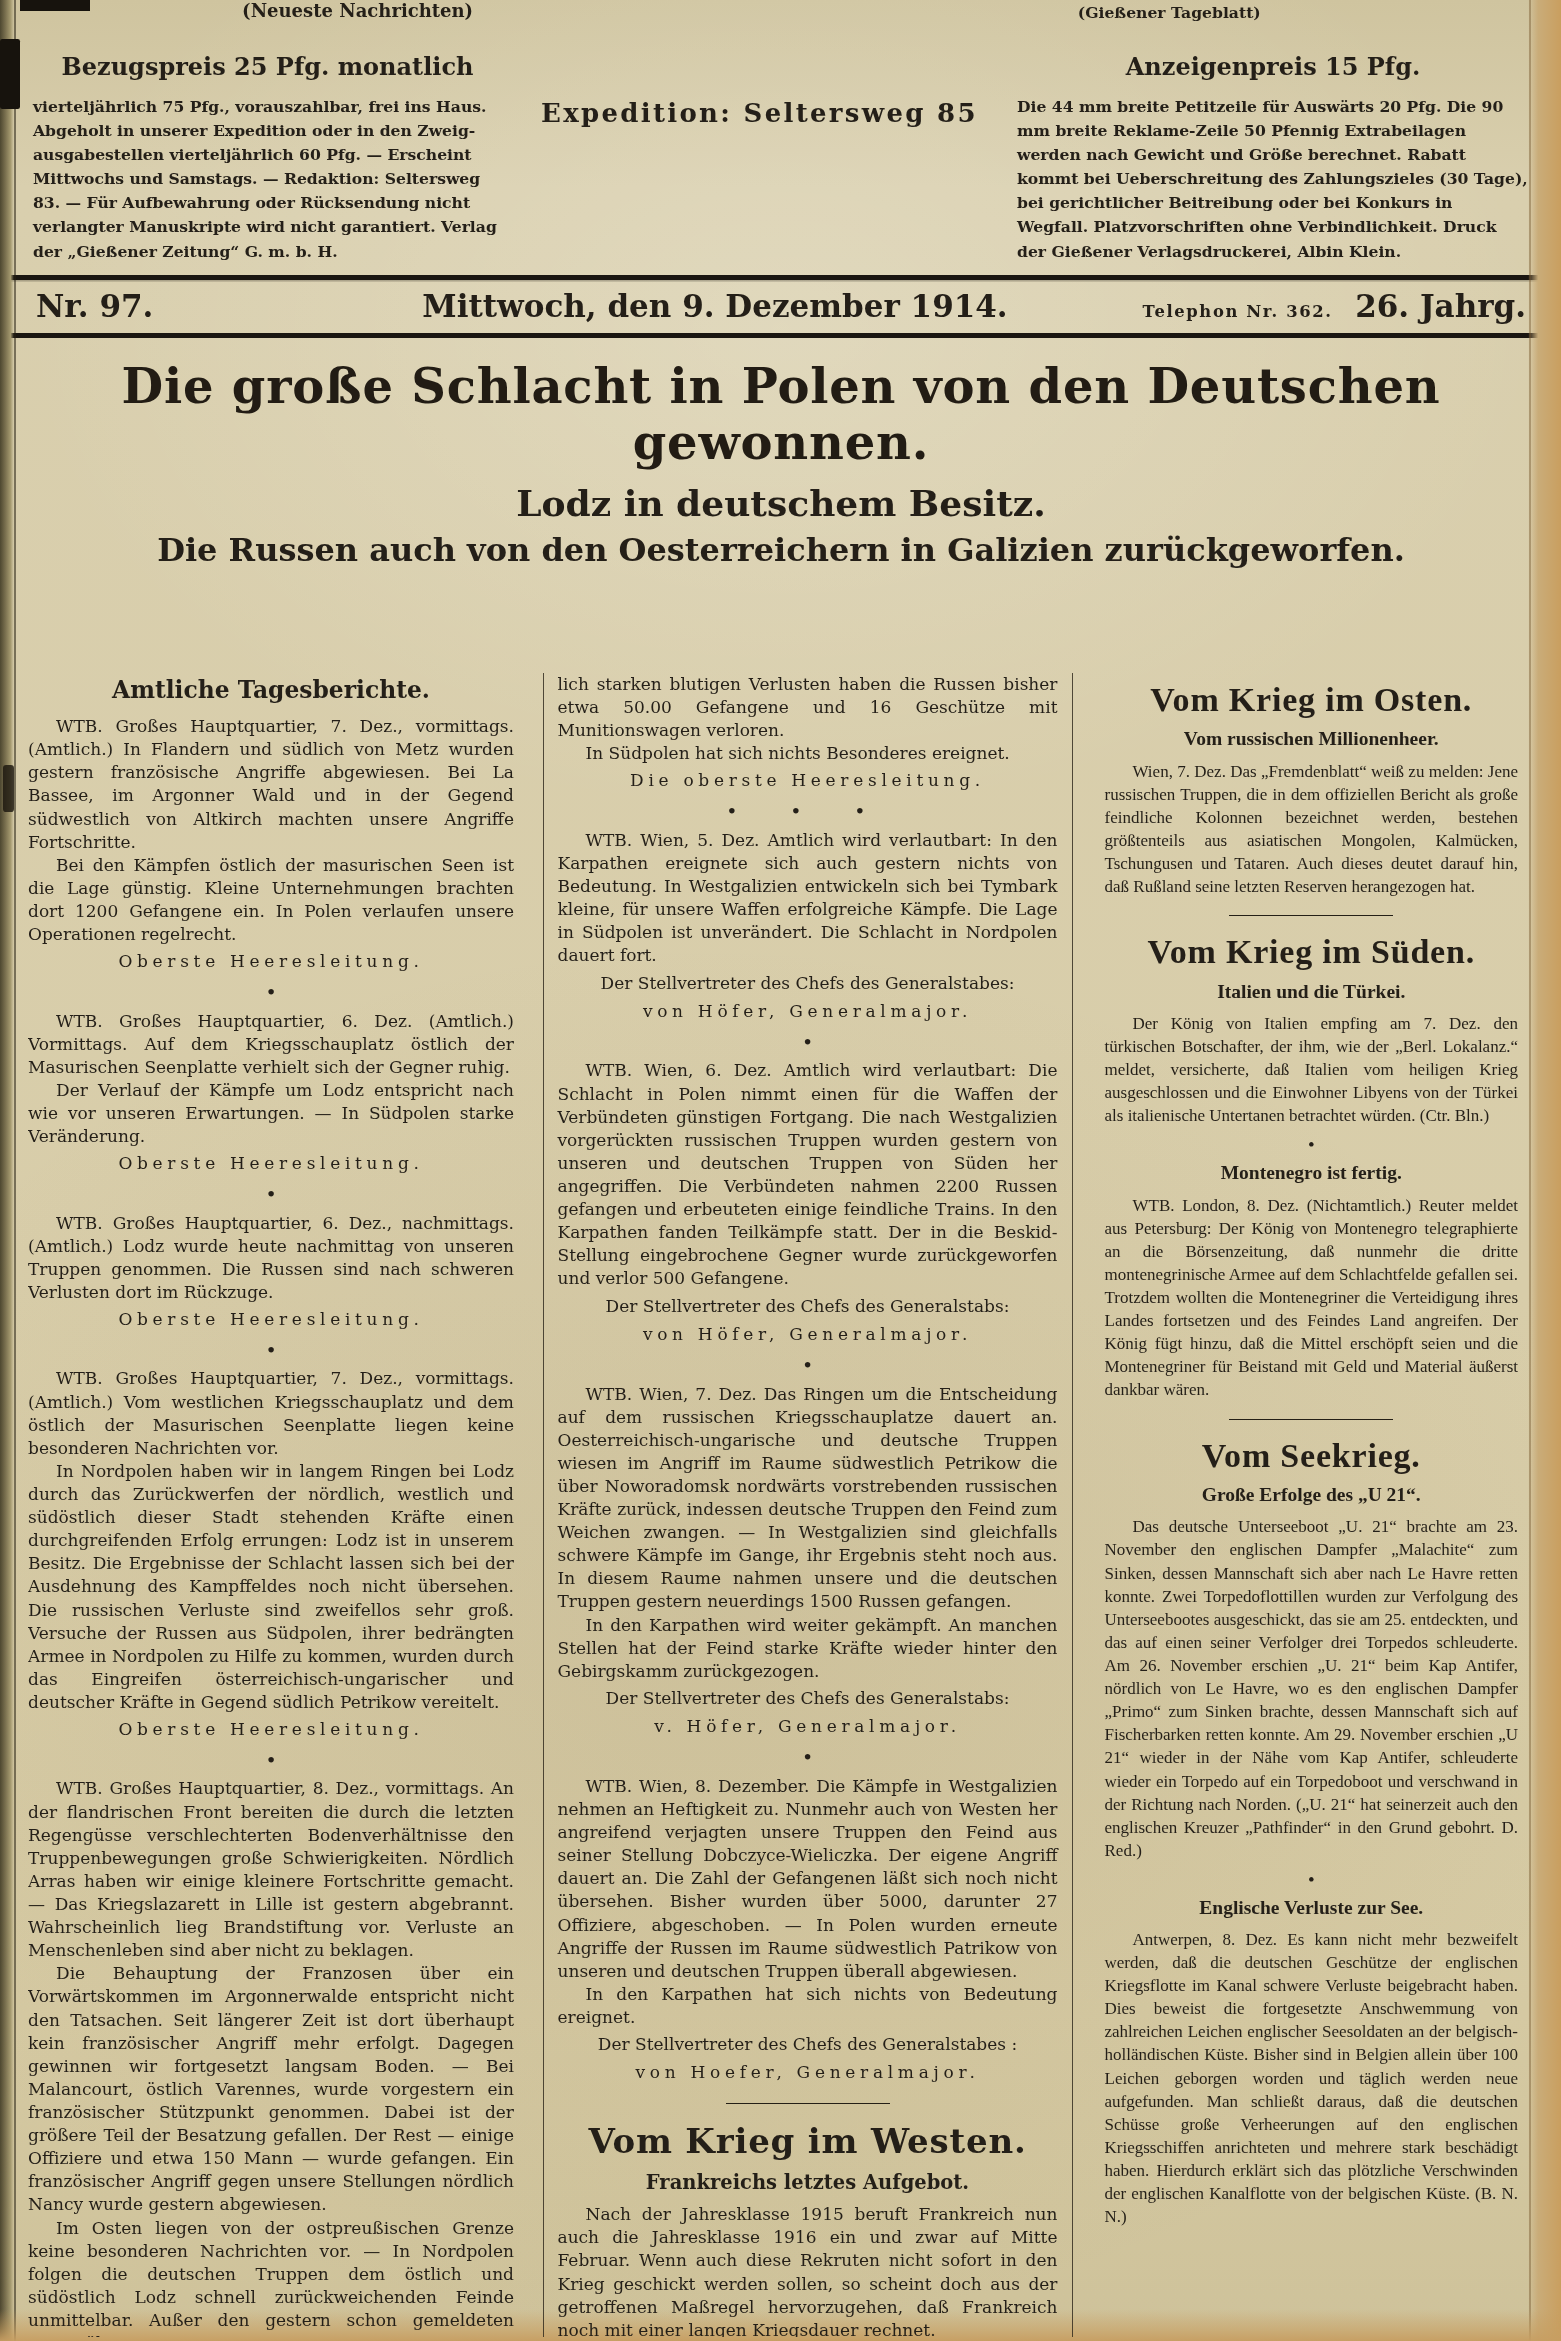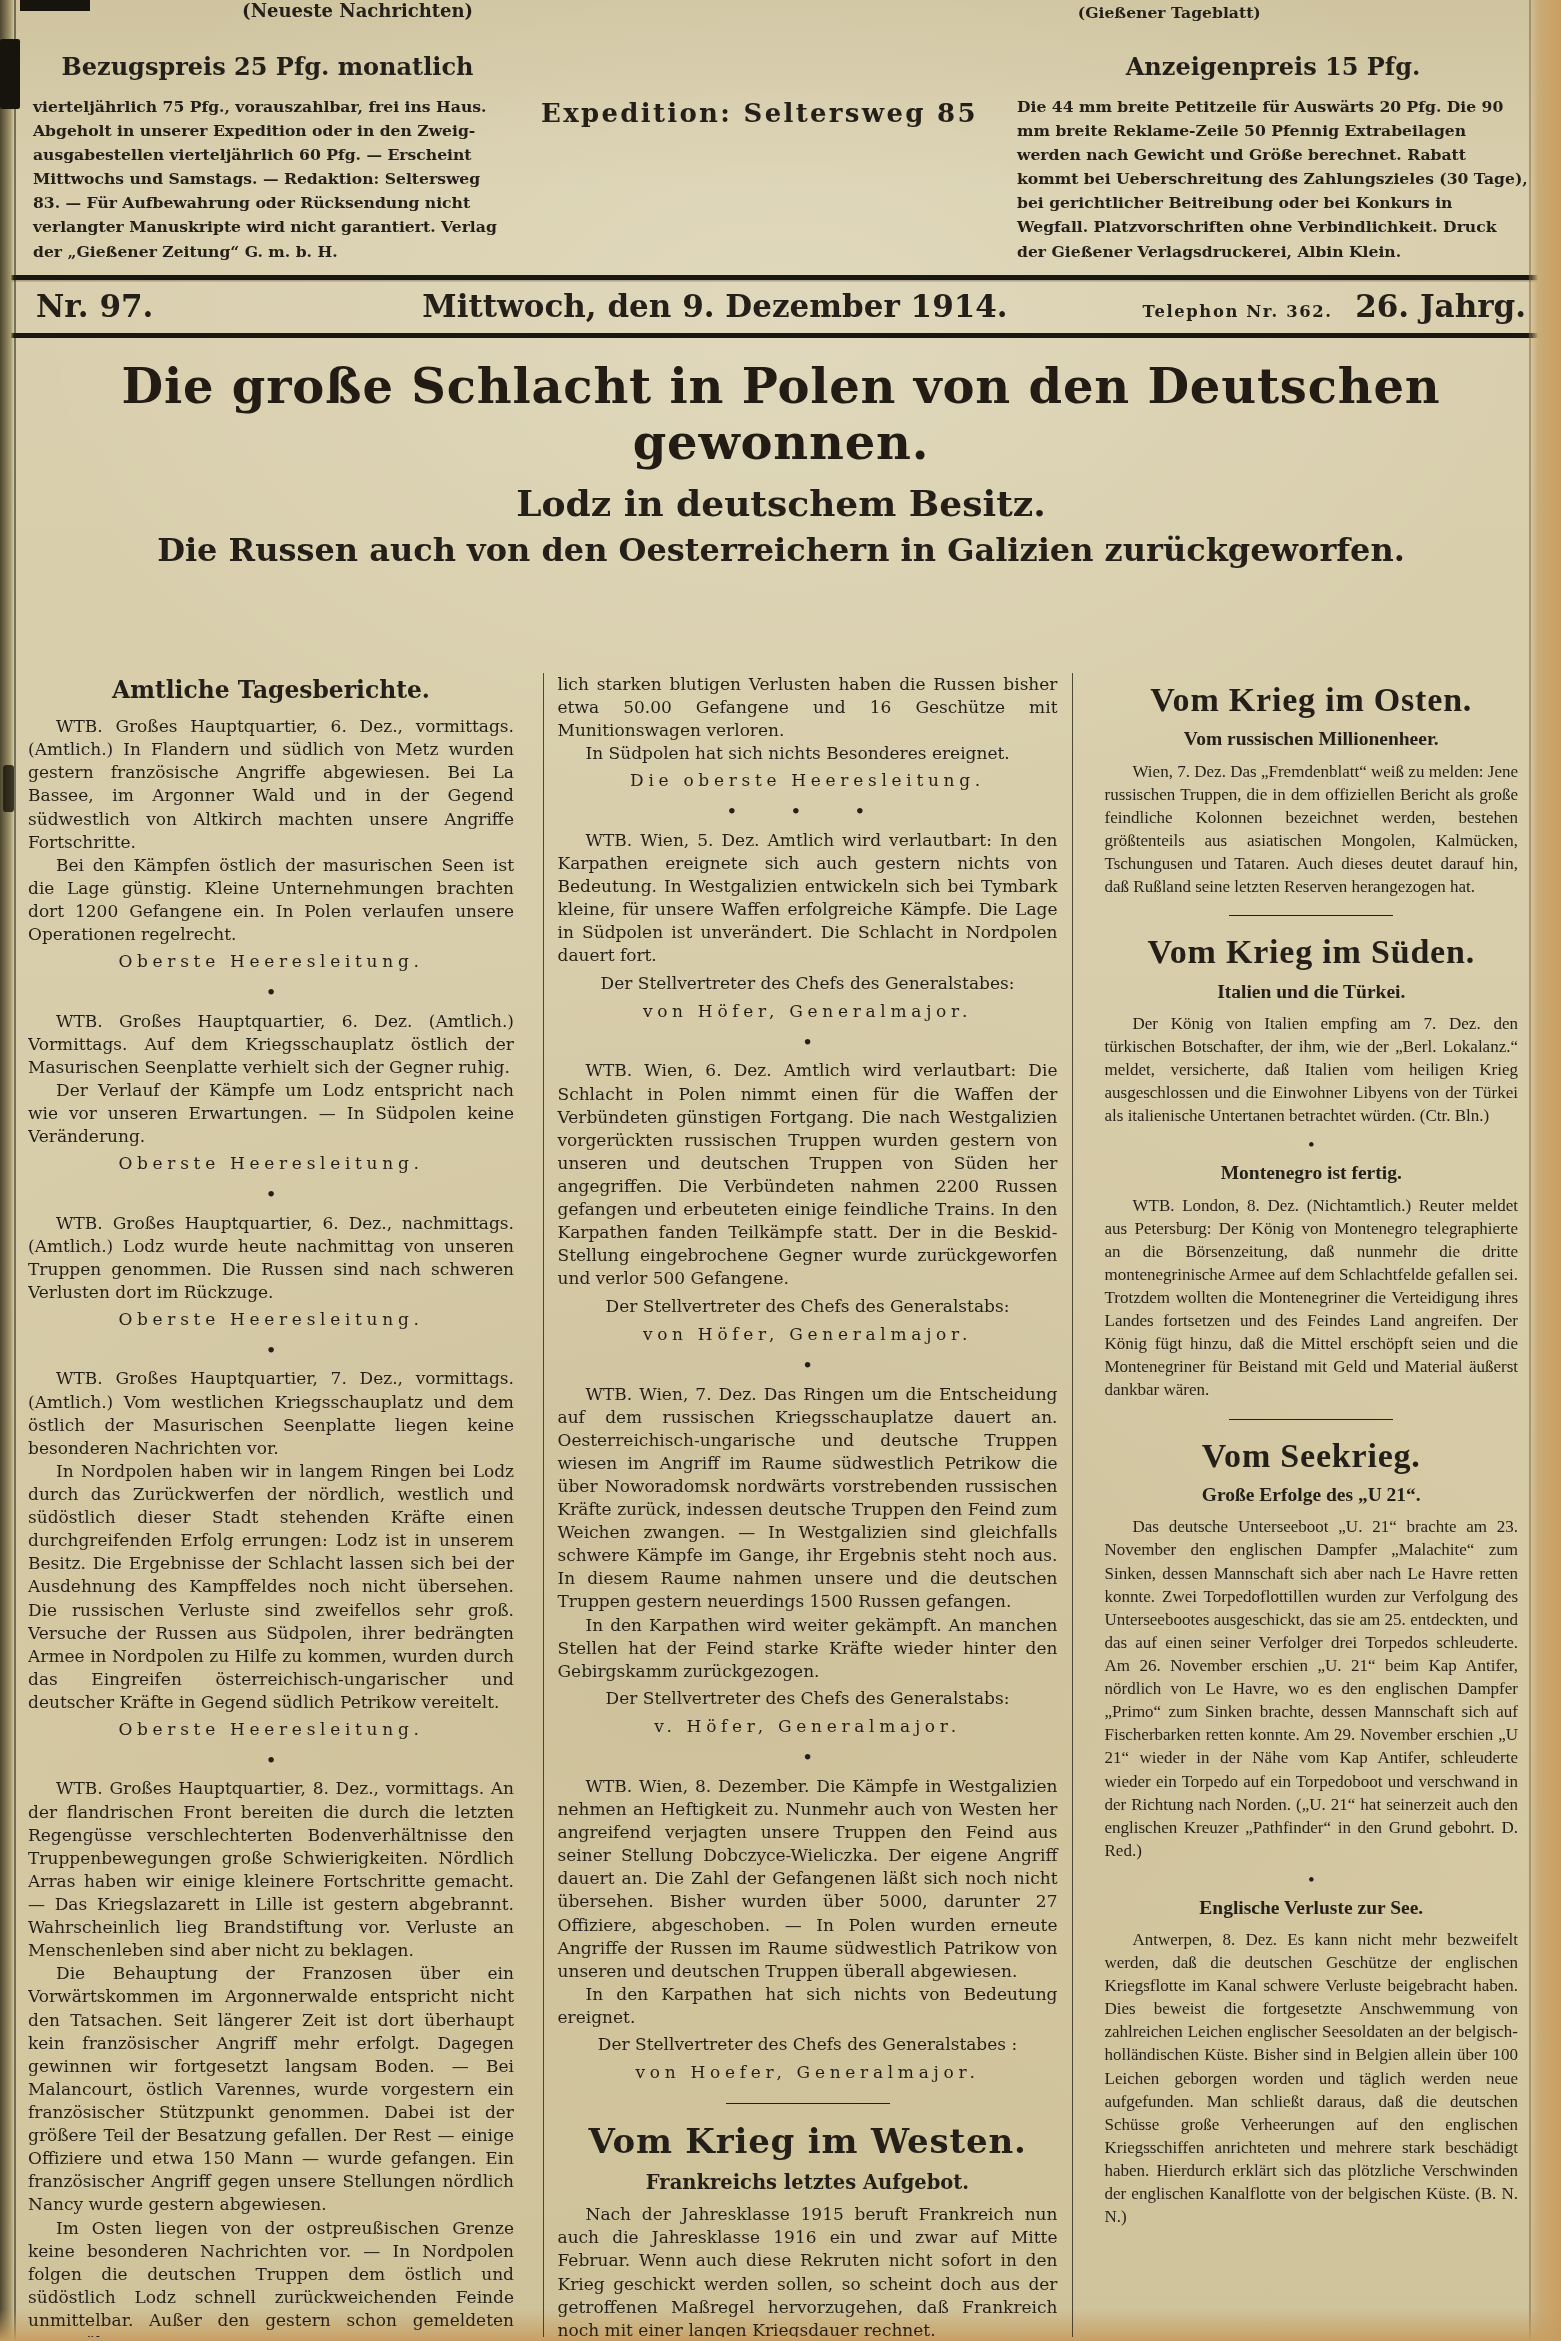--- a/index.html
+++ b/index.html
@@ -113,26 +113,26 @@
 
   <div class="rule-thick2"></div>
 
   <div class="headline-main">Die große Schlacht in Polen von den Deutschen gewonnen.</div>
   <div class="headline-sub1">Lodz in deutschem Besitz.</div>
   <div class="headline-sub2">Die Russen auch von den Oesterreichern in Galizien zurückgeworfen.</div>
 
   <div class="columns">
     <div class="col col-1">
         <p class="col-heading">Amtliche Tagesberichte.</p>
-        <p class="para">WTB. Großes Hauptquartier, 6. Dez., vormittags. (Amtlich.) In Flandern und südlich von Metz wurden gestern französische Angriffe abgewiesen. Bei La Bassee, im Argonner Wald und in der Gegend südwestlich von Altkirch machten unsere Angriffe Fortschritte.</p>
+        <p class="para">WTB. Großes Hauptquartier, 7. Dez., vormittags. (Amtlich.) In Flandern und südlich von Metz wurden gestern französische Angriffe abgewiesen. Bei La Bassee, im Argonner Wald und in der Gegend südwestlich von Altkirch machten unsere Angriffe Fortschritte.</p>
         <p class="para">Bei den Kämpfen östlich der masurischen Seen ist die Lage günstig. Kleine Unternehmungen brachten dort 1200 Gefangene ein. In Polen verlaufen unsere Operationen regelrecht.</p>
         <p class="sig">Oberste Heeresleitung.</p>
         <p class="dot">•</p>
         <p class="para">WTB. Großes Hauptquartier, 6. Dez. (Amtlich.) Vormittags. Auf dem Kriegsschauplatz östlich der Masurischen Seenplatte verhielt sich der Gegner ruhig.</p>
-        <p class="para">Der Verlauf der Kämpfe um Lodz entspricht nach wie vor unseren Erwartungen. — In Südpolen keine Veränderung.</p>
+        <p class="para">Der Verlauf der Kämpfe um Lodz entspricht nach wie vor unseren Erwartungen. — In Südpolen starke Veränderung.</p>
         <p class="sig">Oberste Heeresleitung.</p>
         <p class="dot">•</p>
         <p class="para">WTB. Großes Hauptquartier, 6. Dez., nachmittags. (Amtlich.) Lodz wurde heute nachmittag von unseren Truppen genommen. Die Russen sind nach schweren Verlusten dort im Rückzuge.</p>
         <p class="sig">Oberste Heeresleitung.</p>
         <p class="dot">•</p>
         <p class="para">WTB. Großes Hauptquartier, 7. Dez., vormittags. (Amtlich.) Vom westlichen Kriegsschauplatz und dem östlich der Masurischen Seenplatte liegen keine besonderen Nachrichten vor.</p>
         <p class="para">In Nordpolen haben wir in langem Ringen bei Lodz durch das Zurückwerfen der nördlich, westlich und südöstlich dieser Stadt stehenden Kräfte einen durchgreifenden Erfolg errungen: Lodz ist in unserem Besitz. Die Ergebnisse der Schlacht lassen sich bei der Ausdehnung des Kampffeldes noch nicht übersehen. Die russischen Verluste sind zweifellos sehr groß. Versuche der Russen aus Südpolen, ihrer bedrängten Armee in Nordpolen zu Hilfe zu kommen, wurden durch das Eingreifen österreichisch-ungarischer und deutscher Kräfte in Gegend südlich Petrikow vereitelt.</p>
         <p class="sig">Oberste Heeresleitung.</p>
         <p class="dot">•</p>
         <p class="para">WTB. Großes Hauptquartier, 8. Dez., vormittags. An der flandrischen Front bereiten die durch die letzten Regengüsse verschlechterten Bodenverhältnisse den Truppenbewegungen große Schwierigkeiten. Nördlich Arras haben wir einige kleinere Fortschritte gemacht. — Das Kriegslazarett in Lille ist gestern abgebrannt. Wahrscheinlich lieg Brandstiftung vor. Verluste an Menschenleben sind aber nicht zu beklagen.</p>

